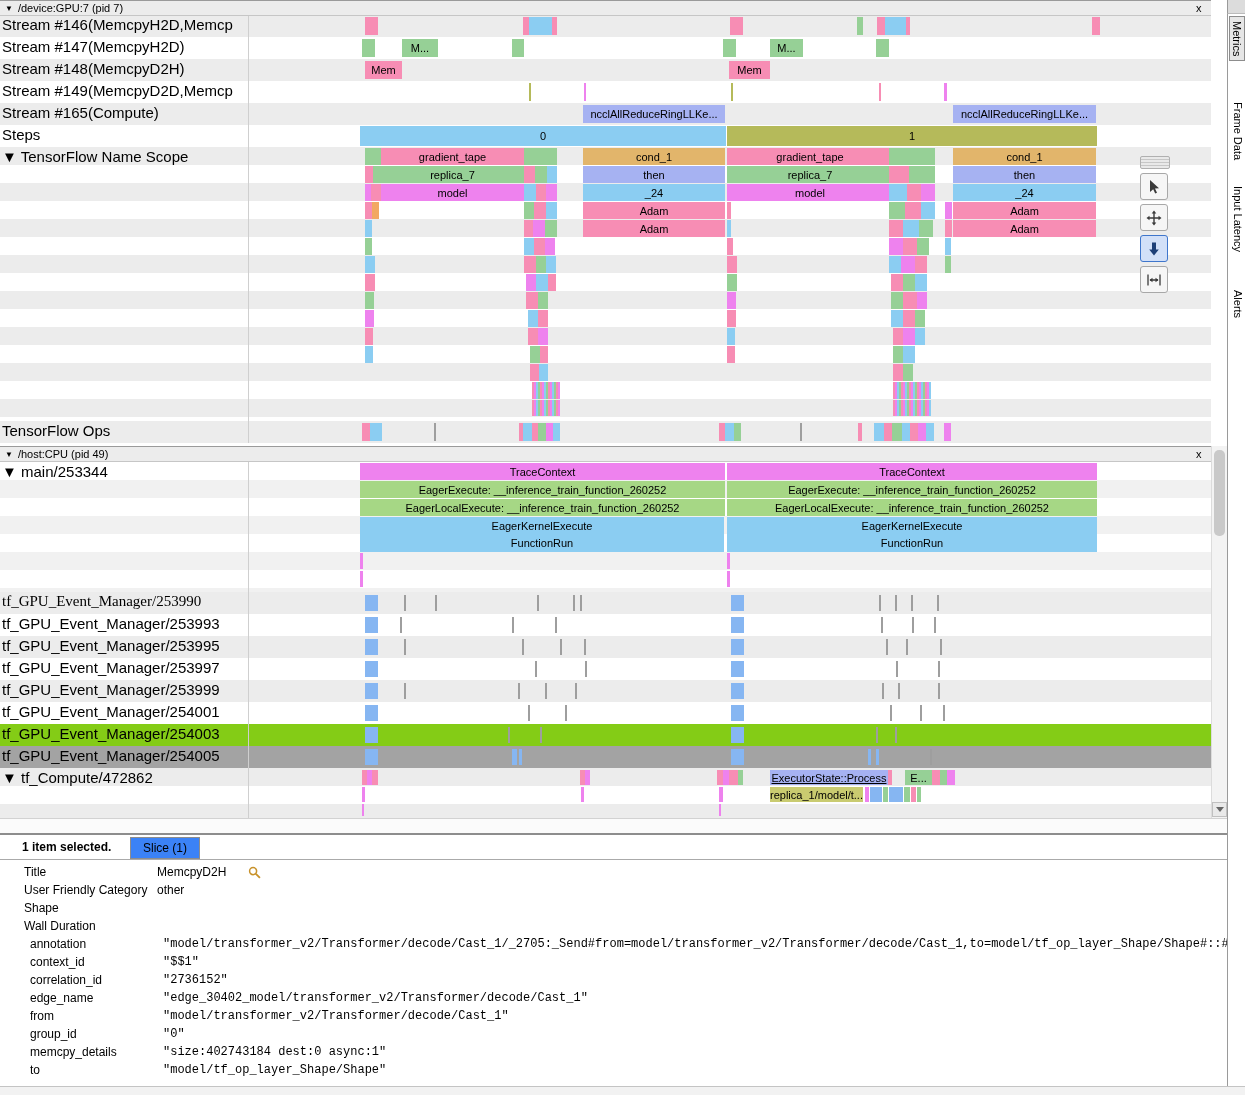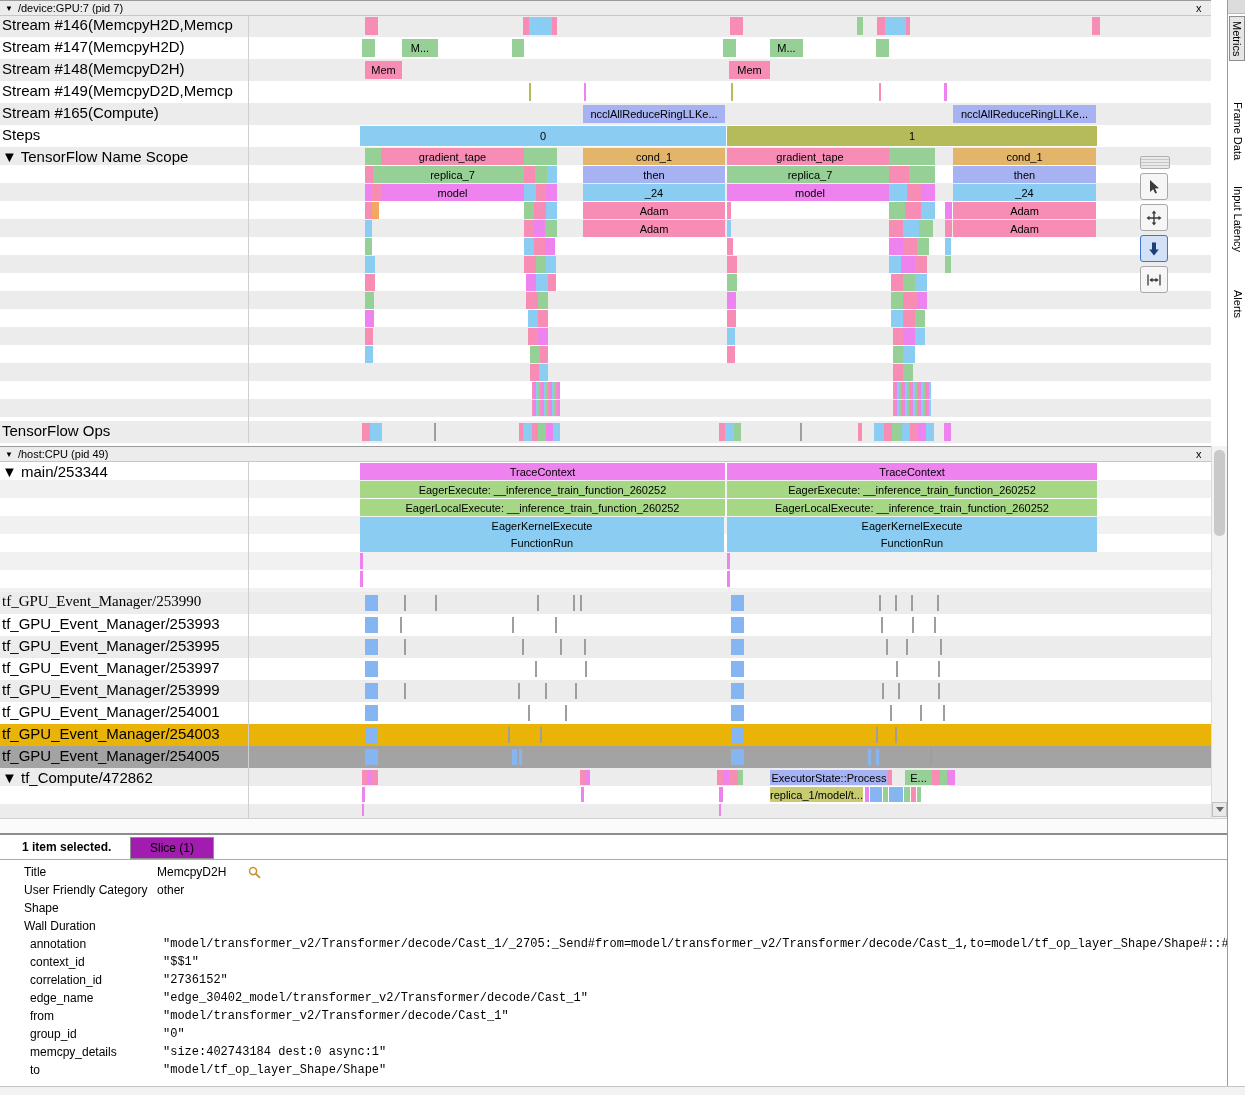--- a/index.html
+++ b/index.html
@@ -48,22 +48,22 @@
   #corner{position:absolute;right:0;top:0;width:18px;height:14px;background:#dcdcdc;
        border-left:1px solid #9a9a9a;border-bottom:1px solid #bbb;box-sizing:border-box;z-index:55}
   .side-tab{position:absolute;left:3px;writing-mode:vertical-rl;font-size:11px;padding:4px 1px;
        white-space:nowrap;cursor:pointer}
   .side-tab.selected{left:1px;background:#e6e6e6;border:1px solid #8d8d8d}
   
   #details{position:absolute;left:0;top:833px;width:1245px;height:262px;background:#fff;
        border-top:2px solid #8d8d8d;box-sizing:border-box;overflow:hidden;z-index:45}
   #tabbar{position:relative;height:24px;border-bottom:1px solid #aaa;background:#fff}
   #sel-status{position:absolute;left:22px;top:5px;font-weight:bold;font-size:12px}
-  #slice-tab{position:absolute;left:130px;top:2px;height:20px;line-height:20px;padding:0 19px;
-       border:1px solid #8d8d8d;font-size:12px;background:#a21caf}
+  #slice-tab{position:absolute;left:130px;top:2px;height:20px;line-height:20px;padding:0 12px;
+       border:1px solid #8d8d8d;font-size:12px;background:#3b82f6}
   #detail-fields{margin-top:3px}
   .frow{display:flex;height:18px;align-items:center;font-size:12px}
   .frow .fl{width:133px;padding-left:24px;flex:none;overflow:hidden;white-space:nowrap}
   .frow .fv{white-space:nowrap;overflow:hidden}
   .arow .fl{padding-left:30px}
   .arow .fv{font-family:"Liberation Mono",monospace;font-size:12px}
   .args-h{height:18px;font-size:12px;padding-left:5px;display:flex;align-items:center}
   .mag{margin-left:22px;display:flex;align-items:center}
 </style>
 </head>
@@ -120,21 +120,21 @@
       </div>
       <div class="track" style="background: rgb(255, 255, 255); top: 658px; height: 22px;">
         <span class="track-label">tf_GPU_Event_Manager/253997</span>
       </div>
       <div class="track" style="background: rgb(236, 236, 236); top: 680px; height: 22px;">
         <span class="track-label">tf_GPU_Event_Manager/253999</span>
       </div>
       <div class="track" style="background: rgb(255, 255, 255); top: 702px; height: 22px;">
         <span class="track-label">tf_GPU_Event_Manager/254001</span>
       </div>
-      <div class="track" style="background: #eab308; top: 724px; height: 22px;">
+      <div class="track" style="background: #84cc16; top: 724px; height: 22px;">
         <span class="track-label">tf_GPU_Event_Manager/254003</span>
       </div>
       <div class="track" style="background: #a3a3a3; top: 746px; height: 22px;">
         <span class="track-label">tf_GPU_Event_Manager/254005</span>
       </div>
       <div class="track stripes-gray" style="top: 768px; height: 50px;">
         <span class="track-label">▼  tf_Compute/472862</span>
       </div>
       <div class="bar" style="left: 365px; top: 17px; width: 13px; height: 18px; background: rgb(247, 141, 180);"></div>
       <div class="bar" style="left: 523px; top: 17px; width: 6px; height: 18px; background: rgb(247, 141, 180);"></div>
@@ -381,21 +381,21 @@
       <div class="bar" style="left: 930px; top: 749px; width: 2px; height: 16px; background: rgb(158, 158, 158);"></div>
       <div class="bar" style="left: 362px; top: 770px; width: 5px; height: 15px; background: rgb(247, 141, 180);"></div>
       <div class="bar" style="left: 367px; top: 770px; width: 5px; height: 15px; background: rgb(238, 130, 238);"></div>
       <div class="bar" style="left: 372px; top: 770px; width: 6px; height: 15px; background: rgb(247, 141, 180);"></div>
       <div class="bar" style="left: 580px; top: 770px; width: 5px; height: 15px; background: rgb(247, 141, 180);"></div>
       <div class="bar" style="left: 585px; top: 770px; width: 5px; height: 15px; background: rgb(238, 130, 238);"></div>
       <div class="bar" style="left: 717px; top: 770px; width: 6px; height: 15px; background: rgb(247, 141, 180);"></div>
       <div class="bar" style="left: 723px; top: 770px; width: 6px; height: 15px; background: rgb(238, 130, 238);"></div>
       <div class="bar" style="left: 729px; top: 770px; width: 9px; height: 15px; background: rgb(247, 141, 180);"></div>
       <div class="bar" style="left: 738px; top: 770px; width: 5px; height: 15px; background: rgb(150, 208, 150);"></div>
-      <div class="bar" style="left: 770px; top: 770px; width: 118px; height: 15px; background: rgb(166, 178, 242);">ExecutorState::Process</div>
+      <div class="bar" style="left: 770px; top: 770px; width: 118px; height: 15px; background: rgb(166, 178, 242); text-decoration: underline;">ExecutorState::Process</div>
       <div class="bar" style="left: 888px; top: 770px; width: 4px; height: 15px; background: rgb(247, 141, 180);"></div>
       <div class="bar" style="left: 905px; top: 770px; width: 27px; height: 15px; background: rgb(150, 208, 150);">E...</div>
       <div class="bar" style="left: 932px; top: 770px; width: 8px; height: 15px; background: rgb(247, 141, 180);"></div>
       <div class="bar" style="left: 940px; top: 770px; width: 7px; height: 15px; background: rgb(150, 208, 150);"></div>
       <div class="bar" style="left: 947px; top: 770px; width: 8px; height: 15px; background: rgb(238, 130, 238);"></div>
       <div class="bar" style="left: 362px; top: 787px; width: 3px; height: 15px; background: rgb(238, 130, 238);"></div>
       <div class="bar" style="left: 581px; top: 787px; width: 3px; height: 15px; background: rgb(238, 130, 238);"></div>
       <div class="bar" style="left: 719px; top: 787px; width: 4px; height: 15px; background: rgb(238, 130, 238);"></div>
       <div class="bar" style="left: 770px; top: 787px; width: 93px; height: 15px; background: rgb(201, 203, 112);">replica_1/model/t...</div>
       <div class="bar" style="left: 865px; top: 787px; width: 4px; height: 15px; background: rgb(238, 130, 238);"></div>

